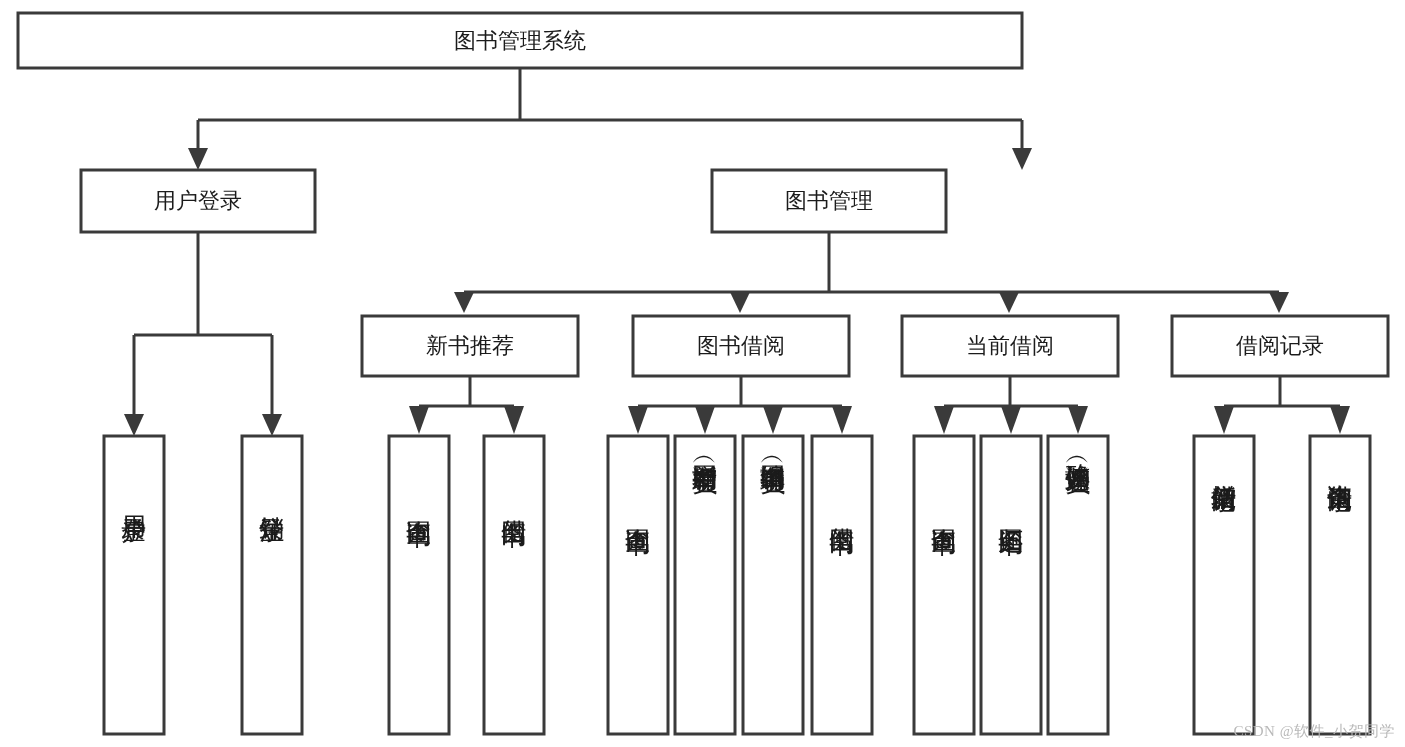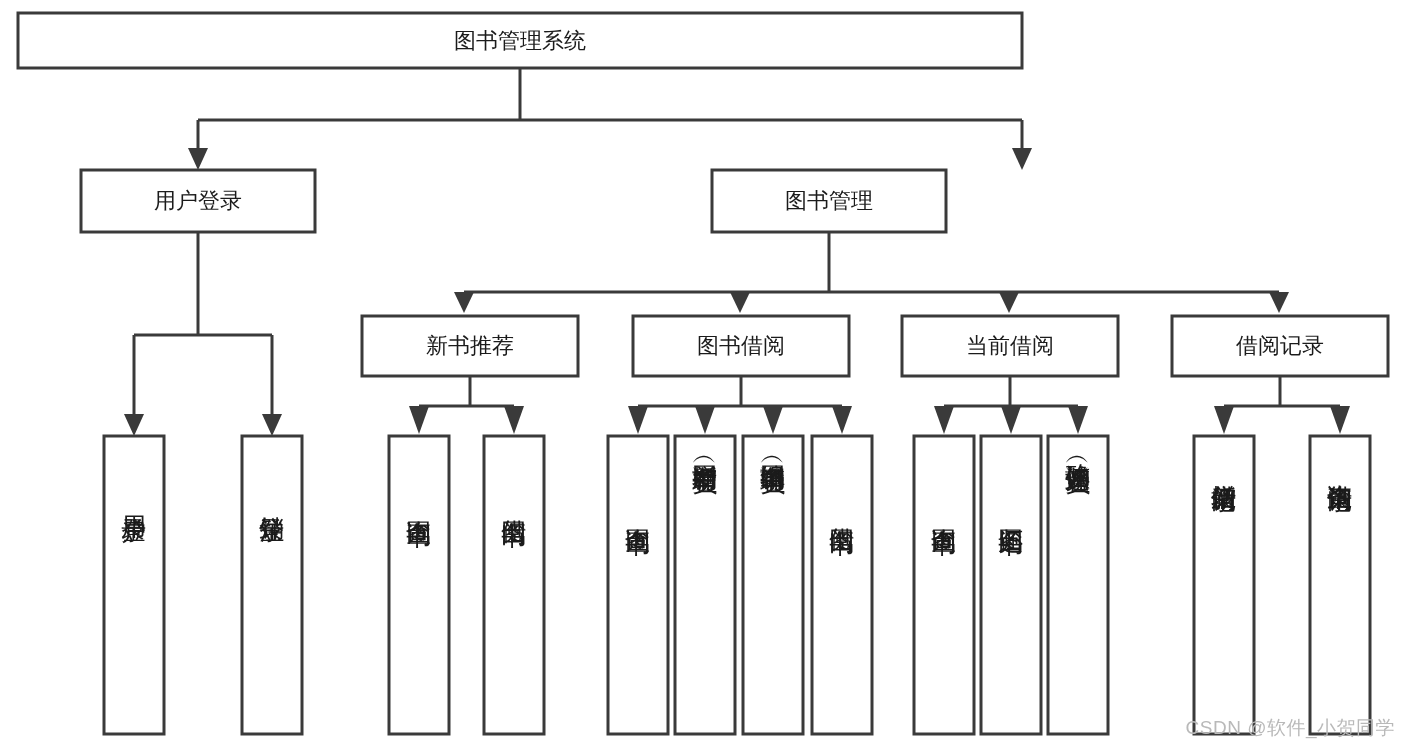--- a/index.html
+++ b/index.html
@@ -43,22 +43,22 @@
     font-family: "Liberation Sans", "DejaVu Sans", sans-serif;
     font-size: 22px;
     fill: #1b1b1b;
     text-anchor: middle;
     dominant-baseline: middle;
   }
   .watermark-text {
     position: absolute;
     right: 10px;
     bottom: 6px;
-    font-family: Liberation Sans, sans-serif;
-    font-size: 19px;
+    font-family: Liberation Serif, serif;
+    font-size: 15px;
     color: #b9b9b9;
     white-space: nowrap;
     letter-spacing: 0.5px;
   }
   .vlabel-wrap {
     position: absolute;
     display: flex;
     align-items: flex-start;
     justify-content: center;
     pointer-events: none;

